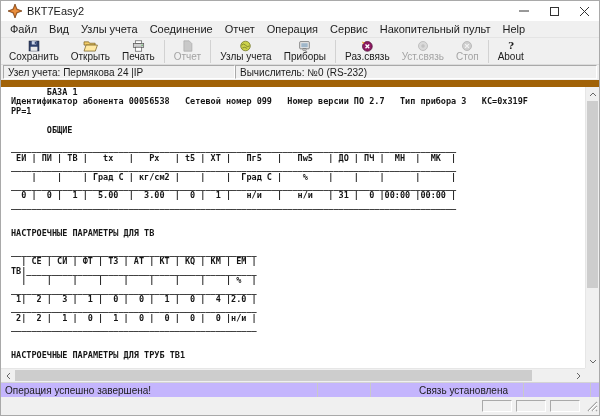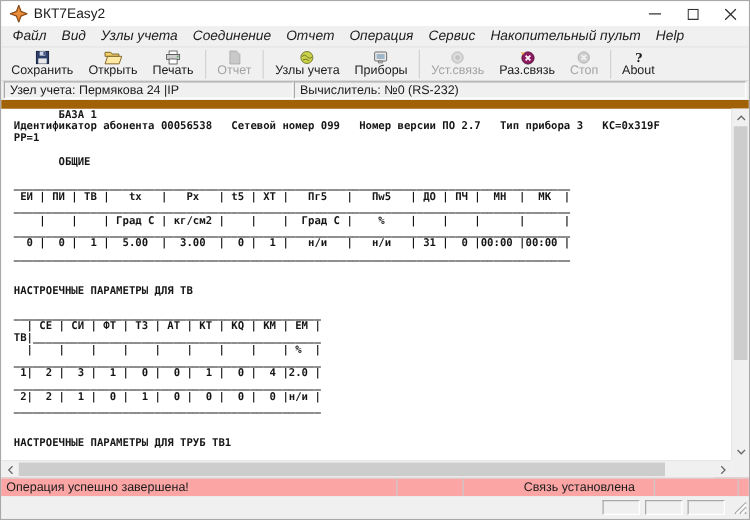--- a/index.html
+++ b/index.html
@@ -7,21 +7,21 @@
   .window{width:600px;height:416px;box-sizing:border-box;border:1px solid #a9a9a9;
     display:flex;flex-direction:column;background:#f0f0f0;}
   
   .titlebar{height:20px;flex:0 0 20px;background:#ffffff;display:flex;align-items:center;}
   .title-icon{width:14px;height:14px;margin:0 5px 0 7px;flex:0 0 auto;}
   .title-text{font-size:11px;color:#1b1b1b;}
   .win-controls{margin-left:auto;display:flex;height:100%;}
   .win-btn{width:30px;height:100%;display:flex;align-items:center;justify-content:center;color:#333;}
   
   .menubar{height:16px;flex:0 0 16px;display:flex;align-items:center;font-size:11px;color:#1b1b1b;
-    padding-left:3px;background:#f0f0f0;font-style:italic;}
+    padding-left:3px;background:#f0f0f0;}
   .menu-item{padding:1px 6px;white-space:nowrap;}
   
   .toolbar{height:25px;flex:0 0 25px;display:flex;align-items:stretch;background:#f0f0f0;
     border-top:1px solid #e4e4e4;border-bottom:1px solid #dcdcdc;padding:1px 2px 0 2px;}
   .tb-btn{display:flex;flex-direction:column;align-items:center;justify-content:flex-start;
     padding:0 6px;font-size:10px;color:#1b1b1b;line-height:10px;}
   .tb-btn .tb-ic{height:13px;display:flex;align-items:center;}
   .tb-btn.disabled{color:#a3a3a3;}
   .tb-sep{width:1px;background:#d2d2d2;margin:1px 3px;}
   
@@ -40,21 +40,21 @@
   .vscroll{grid-row:1;grid-column:2;display:flex;flex-direction:column;background:#f0f0f0;
     border-left:1px solid #e6e6e6;}
   .hscroll{grid-row:2;grid-column:1;display:flex;background:#f0f0f0;border-top:1px solid #e6e6e6;}
   .corner{grid-row:2;grid-column:2;background:#f0f0f0;}
   .sc-arrow{flex:0 0 14px;display:flex;align-items:center;justify-content:center;background:#f0f0f0;}
   .vtrack{flex:1;position:relative;background:#f0f0f0;}
   .vthumb{position:absolute;top:0;left:1px;right:1px;height:74%;background:#cdcdcd;}
   .htrack{flex:1;position:relative;background:#f0f0f0;}
   .hthumb{position:absolute;left:0;top:1px;bottom:1px;width:93%;background:#cdcdcd;}
   
-  .statusbar{height:14px;flex:0 0 14px;display:flex;align-items:stretch;background:#fca5a5;
+  .statusbar{height:14px;flex:0 0 14px;display:flex;align-items:stretch;background:#c4b5fd;
     border-top:1px solid #d4d4d4;font-size:10px;color:#1b1b1b;gap:44px;}
   .sb-panel{display:flex;align-items:center;padding:0 4px;border-right:1px solid #c9c9c9;
     white-space:nowrap;overflow:hidden;}
   .sb-msg{width:308px;flex:0 0 auto;}
   .sb-fill{flex:1;}
   .sb-conn{width:100px;flex:0 0 auto;}
   .sb-gap{width:14px;flex:0 0 auto;}
   .sb-led{width:21px;flex:0 0 auto;justify-content:center;}
   .sb-com{width:36px;flex:0 0 auto;justify-content:center;}
   .sb-baud{width:30px;flex:0 0 auto;justify-content:center;border-right:none;}
@@ -165,38 +165,38 @@
       <span class="tb-ic">
         <svg width="13" height="12" viewBox="0 0 16 15">
           <rect x="2" y="2" width="12" height="9" rx="1" fill="#e9e9e9" stroke="#4d4d4d" stroke-width="0.8"></rect>
           <rect x="4" y="4" width="8" height="5" fill="#9fb6c9"></rect>
           <rect x="6" y="11" width="4" height="2" fill="#bdbdbd" stroke="#4d4d4d" stroke-width="0.5"></rect>
         </svg>
       </span>
       <span>Приборы</span>
     </div>
     <div class="tb-sep"></div>
-    <div class="tb-btn disabled">
-      <span class="tb-ic">
-        <svg width="12" height="12" viewBox="0 0 16 16">
-          <circle cx="8" cy="8" r="6" fill="#dadada" stroke="#b3b3b3"></circle>
-          <circle cx="8" cy="8" r="2.4" fill="#c2c2c2"></circle>
-        </svg>
-      </span>
-      <span>Уст.связь</span>
-    </div>
     <div class="tb-btn">
       <span class="tb-ic">
         <svg width="12" height="12" viewBox="0 0 16 16">
           <circle cx="8.5" cy="8.5" r="6.5" fill="#8e1a62" stroke="#4d0d36"></circle>
           <path d="M6 6 L11 11 M11 6 L6 11" stroke="#ffffff" stroke-width="1.8"></path>
           <path d="M1 2 L5 3.2 L2.8 5.4 Z" fill="#f0a030"></path>
         </svg>
       </span>
       <span>Раз.связь</span>
+    </div>
+    <div class="tb-btn disabled">
+      <span class="tb-ic">
+        <svg width="12" height="12" viewBox="0 0 16 16">
+          <circle cx="8" cy="8" r="6" fill="#dadada" stroke="#b3b3b3"></circle>
+          <circle cx="8" cy="8" r="2.4" fill="#c2c2c2"></circle>
+        </svg>
+      </span>
+      <span>Уст.связь</span>
     </div>
     <div class="tb-btn disabled">
       <span class="tb-ic">
         <svg width="12" height="12" viewBox="0 0 16 16">
           <circle cx="8" cy="8" r="6" fill="#cfcfcf" stroke="#aeaeae"></circle>
           <path d="M5.5 5.5 L10.5 10.5 M10.5 5.5 L5.5 10.5" stroke="#f2f2f2" stroke-width="1.8"></path>
         </svg>
       </span>
       <span>Стоп</span>
     </div>

